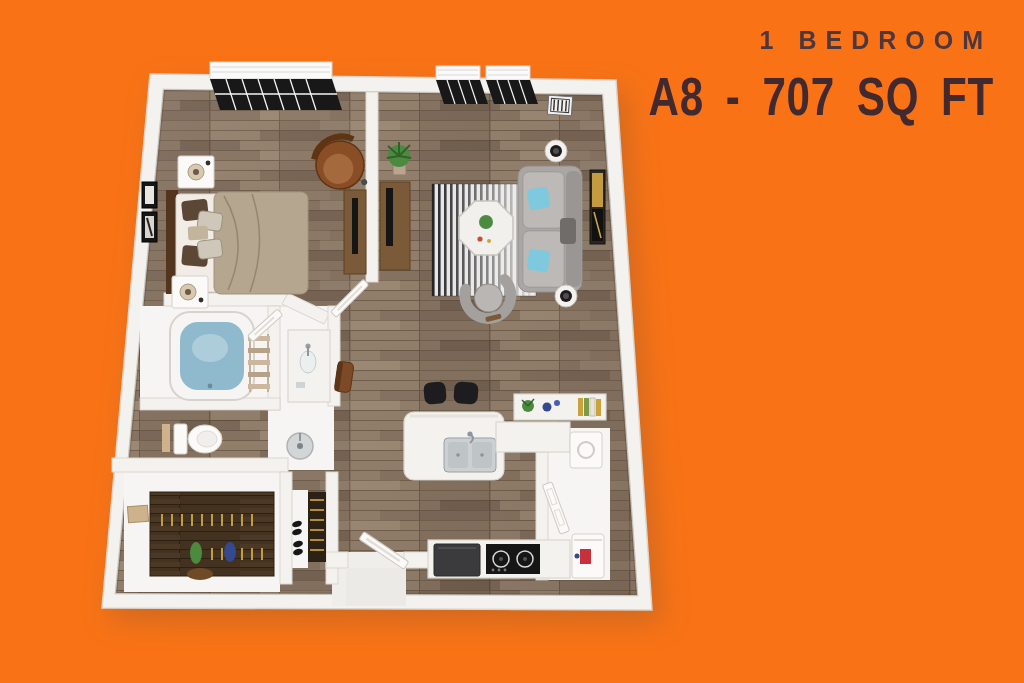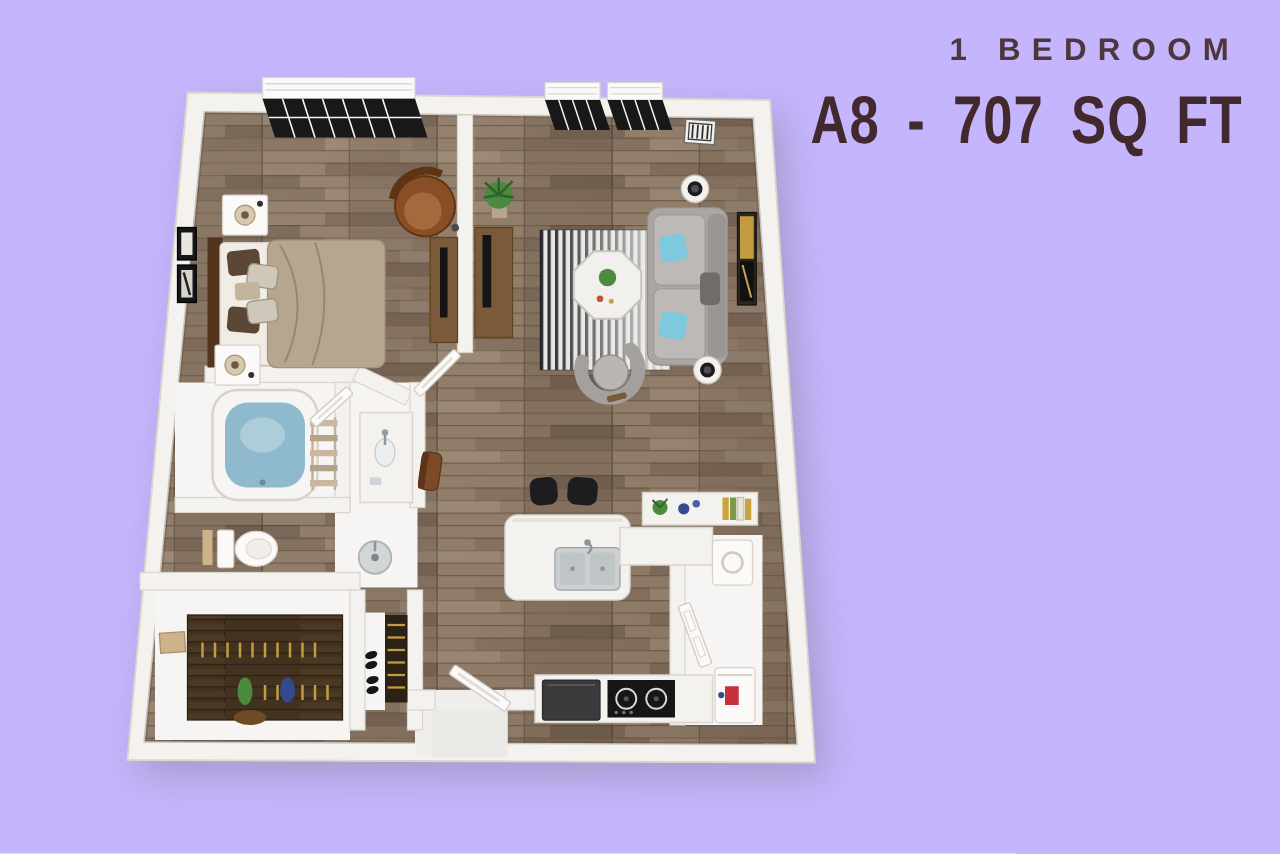--- a/index.html
+++ b/index.html
@@ -1,17 +1,17 @@
 <!DOCTYPE html>
 <html style="--title-accent: #4d363c; --title-main: #42292e; --wall: #f4f2ef; --wall-edge: #dbd5ce; --white-floor: #f6f5f3; --door: #fbfaf8; --floor-base: #8b7866; --floor-dark: #6b5948; --closet-floor: #43321f; --rug-dark: #232327; --rug-light: #edecea; --sofa-gray: #a9a6a3; --sofa-gray-light: #bcb9b6; --accent-teal: #7ec9de; --tub-water: #8fbacd; --leather-brown: #8a4e26; --wood-furniture: #7b5a39; --wood-dark: #53351d; --bed-duvet: #b5a68f; --bed-sheet: #f1ede6; --pillow-brown: #5c4736; --pillow-pattern: #cfc8ba; --appliance-black: #1d1d1f; --appliance-gray: #3b3b3d; --steel: #c9cdcf; --accent-red: #c8303a; --accent-blue: #35498f; --accent-green: #4c8a3f; --accent-gold: #c59b3f; --tan: #cdb28b;"><head>
 <meta charset="utf-8">
 <style>
   html,body{margin:0;padding:0;background:#ffffff;}
   .stage{
-    position:relative;width:1024px;height:683px;background:#c4b5fd;overflow:hidden;
+    position:relative;width:1024px;height:683px;background:#f97316;overflow:hidden;
     font-family:"Liberation Sans",sans-serif;
   }
   .plan-header{position:absolute;top:26px;right:30px;text-align:right;z-index:5;}
   .plan-type{
     font-size:25px;font-weight:600;letter-spacing:9px;color:var(--title-accent,#4d363c);
     padding-right:2px;
   }
   .plan-unit{
     margin-top:10px;font-size:54px;font-weight:700;letter-spacing:1px;word-spacing:12px;
     color:var(--title-main,#42292e);transform:scaleX(0.78);transform-origin:100% 50%;

